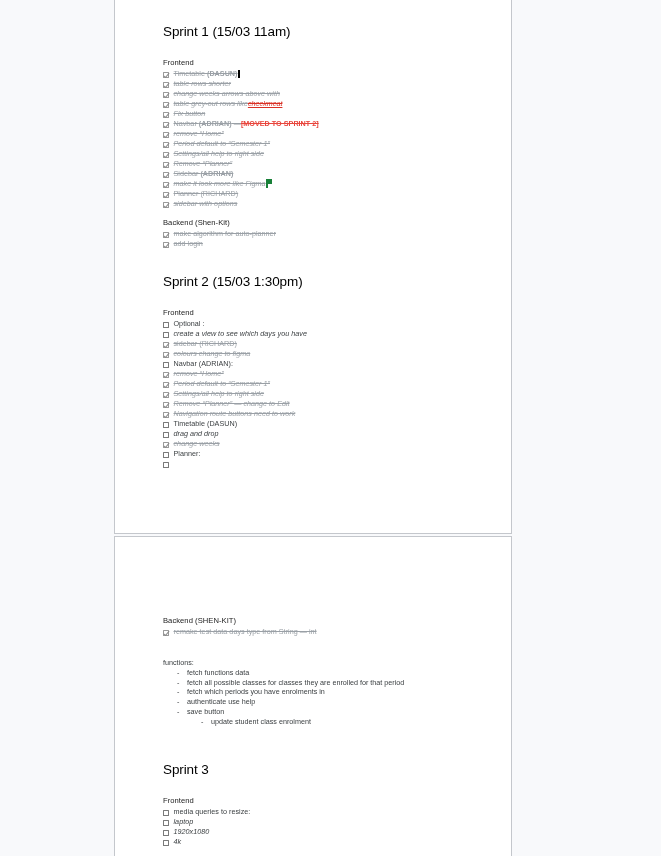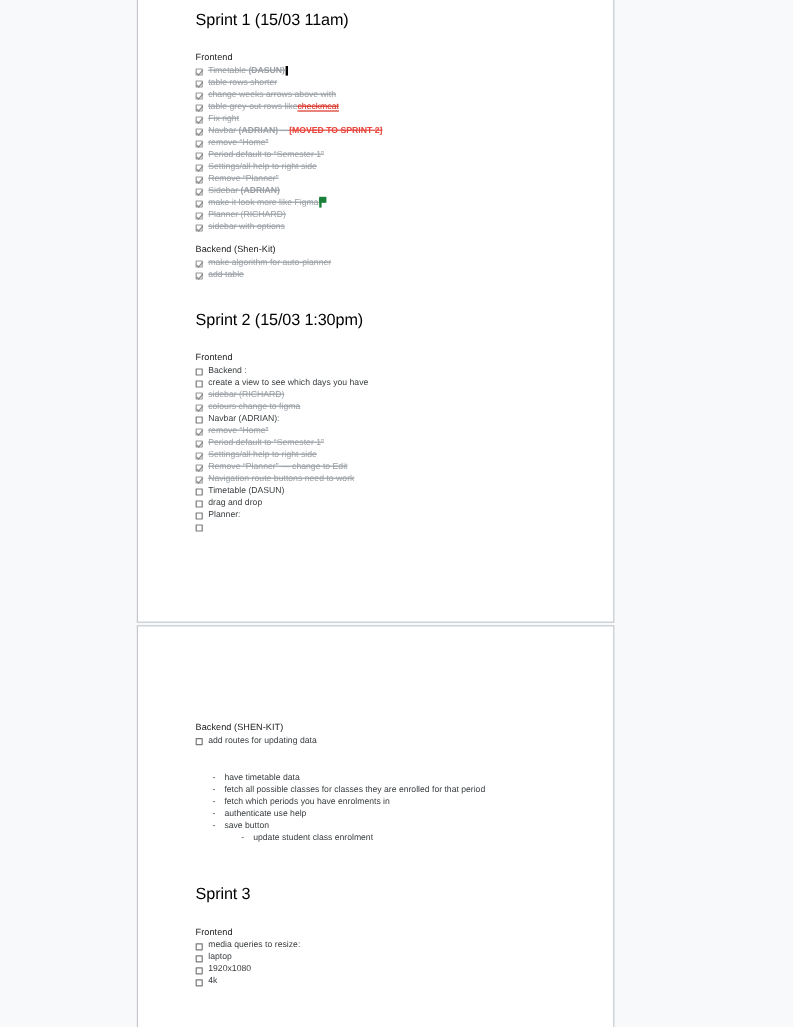--- a/index.html
+++ b/index.html
@@ -10,20 +10,21 @@
     height: 856px;
     overflow: hidden;
     font-family: "Liberation Sans", sans-serif;
   }
 
   #doc-canvas {
     position: relative;
     width: 661px;
     height: 768px;
     background: #f8f9fb;
+    margin-top: 15px;
   }
 
   .page {
     position: absolute;
     left: 114px;
     width: 398px;
     background: #ffffff;
     border: 1px solid #c4c7cc;
     box-sizing: border-box;
   }
@@ -71,21 +72,21 @@
   }
   li.cl-item {
     display: flex;
     align-items: flex-end;
     line-height: 1.3;
     margin: 0;
     padding: 0;
     min-height: 10px;
   }
   .lvl-1 { padding-left: 14px; }
-  .lvl-2 { padding-left: 39px; }
+  .lvl-2 { padding-left: 39px; font-style: italic; }
 
   .cb {
     flex: 0 0 auto;
     width: 6px;
     height: 6px;
     border: 1px solid #7a7a7a;
     box-sizing: border-box;
     margin-top: 2.2px;
     margin-right: 4.5px;
     position: relative;
@@ -208,21 +209,21 @@
             <span class="cb checked"></span>
             <span class="cl-text done">change weeks arrows above with</span>
           </li>
           <li class="cl-item lvl-2">
             <span class="cb checked"></span>
             <span class="cl-text done">table grey-out rows like </span>
             <span class="cl-text red-spell">checkmcat</span>
           </li>
           <li class="cl-item lvl-2">
             <span class="cb checked"></span>
-            <span class="cl-text done">Fix right</span>
+            <span class="cl-text done">Fix button</span>
           </li>
           <li class="cl-item lvl-1">
             <span class="cb checked"></span>
             <span class="cl-text done">Navbar <span class="bolded" style="font-weight: bold;">(ADRIAN)</span> — </span>
             <span class="cl-text red">[MOVED TO SPRINT 2]</span>
           </li>
           <li class="cl-item lvl-2">
             <span class="cb checked"></span>
             <span class="cl-text done">remove “Home”</span>
           </li>
@@ -261,36 +262,36 @@
 
       <div class="section-label">Backend (Shen-Kit)</div>
 
       <ul class="cl" id="s1-backend">
           <li class="cl-item lvl-1">
             <span class="cb checked"></span>
             <span class="cl-text done">make algorithm for auto-planner</span>
           </li>
           <li class="cl-item lvl-1">
             <span class="cb checked"></span>
-            <span class="cl-text done">add table</span>
+            <span class="cl-text done">add login</span>
           </li>
         </ul>
 
       <div style="height:26px"></div>
 
       <h1 class="sprint-title">Sprint 2 (15/03 1:30pm)</h1>
 
       <div class="spacer-lg"></div>
 
       <div class="section-label">Frontend</div>
 
       <ul class="cl" id="s2-frontend">
           <li class="cl-item lvl-1">
             <span class="cb"></span>
-            <span class="cl-text">Backend :</span>
+            <span class="cl-text">Optional :</span>
           </li>
           <li class="cl-item lvl-2">
             <span class="cb"></span>
             <span class="cl-text">create a view to see which days you have</span>
           </li>
           <li class="cl-item lvl-1">
             <span class="cb checked"></span>
             <span class="cl-text done">sidebar (RICHARD)</span>
           </li>
           <li class="cl-item lvl-2">
@@ -321,20 +322,24 @@
             <span class="cb checked"></span>
             <span class="cl-text done">Navigation route buttons need to work</span>
           </li>
           <li class="cl-item lvl-1">
             <span class="cb"></span>
             <span class="cl-text">Timetable (DASUN)</span>
           </li>
           <li class="cl-item lvl-2">
             <span class="cb"></span>
             <span class="cl-text">drag and drop</span>
+          </li>
+          <li class="cl-item lvl-2">
+            <span class="cb checked"></span>
+            <span class="cl-text done">change weeks</span>
           </li>
           <li class="cl-item lvl-1">
             <span class="cb"></span>
             <span class="cl-text">Planner:</span>
           </li>
           <li class="cl-item lvl-2">
             <span class="cb"></span>
             <span class="cl-text"></span>
           </li>
         </ul>
@@ -342,32 +347,33 @@
   </div>
 
   <div class="page" id="page-2">
     <div class="page-inner">
       <div style="height:79px"></div>
 
       <div class="section-label">Backend (SHEN-KIT)</div>
 
       <ul class="cl" id="s2-backend">
           <li class="cl-item lvl-1">
-            <span class="cb"></span>
-            <span class="cl-text">add routes for updating data</span>
+            <span class="cb checked"></span>
+            <span class="cl-text done">remake test data days type from String — int</span>
           </li>
         </ul>
 
       <div style="height:22px"></div>
 
+      <div class="plain-line">functions:</div>
 
       <ul class="dash-list" id="s2-functions">
           <li class="dash-item dash-1">
             <span class="bullet">-</span>
-            <span>have timetable data</span>
+            <span>fetch functions data</span>
           </li>
           <li class="dash-item dash-1">
             <span class="bullet">-</span>
             <span>fetch all possible classes for classes they are enrolled for that period</span>
           </li>
           <li class="dash-item dash-1">
             <span class="bullet">-</span>
             <span>fetch which periods you have enrolments in</span>
           </li>
           <li class="dash-item dash-1">

